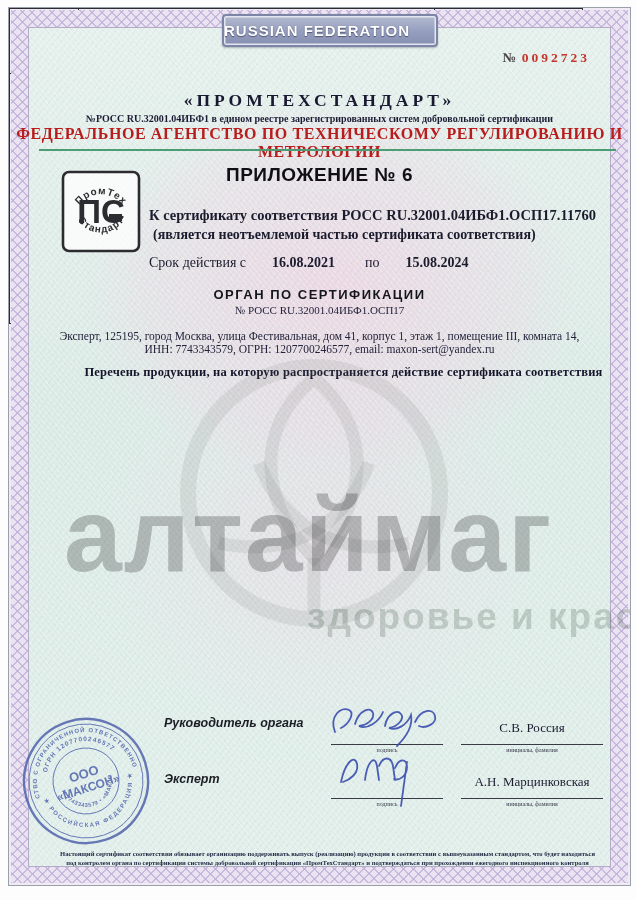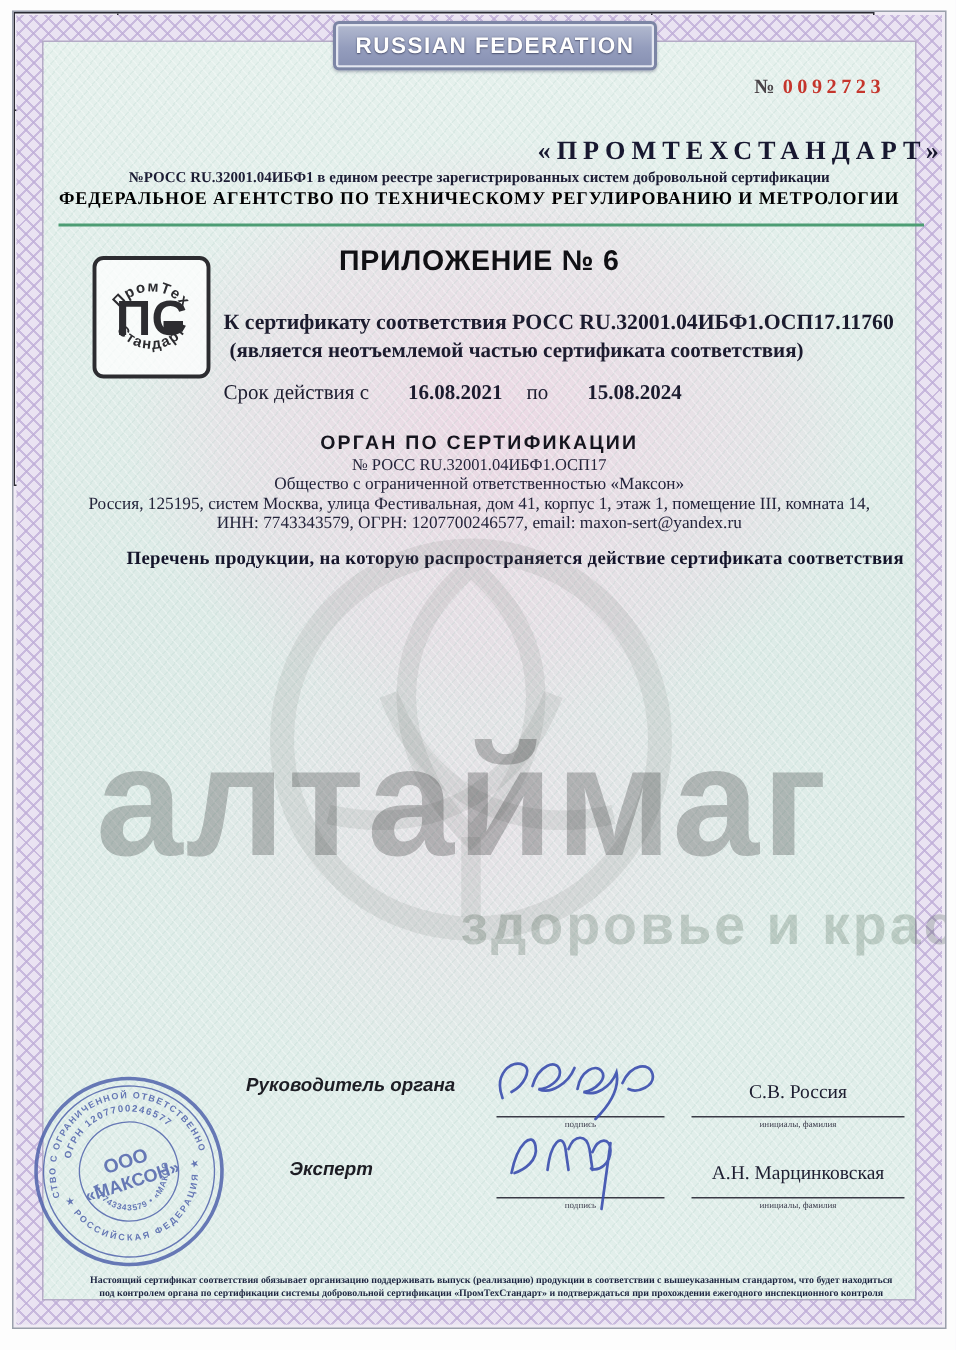--- a/index.html
+++ b/index.html
@@ -21,43 +21,43 @@
        repeating-linear-gradient(50deg, rgba(255,255,255,.28) 0 1px, transparent 1px 4px),
        repeating-linear-gradient(-50deg, rgba(170,205,195,.18) 0 1px, transparent 1px 5px);
       pointer-events:none;}
   .abs{position:absolute;}
   .ctr{left:0;right:0;text-align:center;}
 
   
   .banner{left:213px;top:6px;width:212px;height:29px;border:2px solid #7c85a5;border-radius:4px;
      background:linear-gradient(180deg,#b3bad0 0%,#949dbd 55%,#8790b2 100%);
      box-shadow:inset 0 0 0 1.5px #e3e6f0, 0 1px 2px rgba(60,60,90,.35);
-     display:flex;align-items:center;justify-content:center;z-index:6;}
+     display:flex;align-items:center;z-index:6;}
   .banner span{font-family:"Liberation Sans",sans-serif;font-weight:bold;font-size:15px;letter-spacing:1px;
      color:#ffffff;text-shadow:0 1px 1px rgba(50,55,85,.65), 0 0 1px rgba(50,55,85,.5);}
   .serial{top:42px;right:40px;font-size:13.5px;font-weight:bold;letter-spacing:1px;z-index:6;}
   .serial .pfx{color:#4a4448;}
   .serial .num{color:#c5352c;letter-spacing:3px;}
 
   .t1{top:60px;font-size:17.5px;font-weight:bold;letter-spacing:4px;color:#181830;}
-  .t2{top:82px;font-size:17.5px;font-weight:bold;letter-spacing:4px;color:#181830;text-align:right;}
+  .t2{top:82px;font-size:17.5px;font-weight:bold;letter-spacing:4px;color:#181830;}
   .t3{top:105px;font-size:10px;font-weight:bold;color:#1c1c34;}
-  .t4{top:117px;font-size:12px;font-weight:bold;letter-spacing:.6px;color:#000000;}
+  .t4{top:117px;font-size:16px;font-weight:bold;letter-spacing:.6px;color:#b91c1c;}
 
   .greenrule{left:30px;top:141px;width:577px;height:2px;background:#4d9d74;z-index:2;}
 
   
   .logo{left:52px;top:162px;width:80px;height:83px;z-index:3;}
 
   .annex-title{top:156px;font-family:"Liberation Sans",sans-serif;font-size:19px;font-weight:bold;color:#101014;letter-spacing:.5px;}
   .certref{left:140px;top:199px;width:470px;font-size:14.5px;font-weight:bold;color:#1b1b2e;}
   .certnote{left:144px;top:219px;width:470px;font-size:14px;font-weight:bold;color:#1b1b2e;}
   .validity{left:140px;top:247px;width:470px;font-size:14px;color:#1b1b2e;}
   .validity b{margin-left:26px;}
-  .validity .po{margin-left:16px;font-weight:normal;}
+  .validity .po{margin-left:30px;font-weight:normal;}
 
   .organ-title{top:279px;font-family:"Liberation Sans",sans-serif;font-size:13px;font-weight:bold;letter-spacing:1.5px;color:#15151e;}
   .organ-no{top:296px;font-size:11px;color:#23233a;}
   .organ-co{top:309px;font-size:11.5px;color:#23233a;}
   .organ-addr{top:322px;font-size:11.5px;color:#23233a;}
   .organ-req{top:335px;font-size:11.5px;color:#23233a;}
   .list-head{top:357px;font-size:12.5px;font-weight:bold;color:#14142a;letter-spacing:.2px;padding-left:48px;}
 
   
   .tbl{left:32px;top:378px;width:572px;height:314px;border:1.5px solid #2b2b33;display:flex;flex-direction:column;z-index:2;}
@@ -68,21 +68,21 @@
   .c1{width:64px;} .c2{width:362px;} .c3{width:146px;border-right:none;}
   .hr-row{height:66px;border-bottom:1.5px solid #2b2b33;}
   .bd-row{flex:1;}
   .td.c1{text-align:center;word-break:break-all;padding-top:2px;}
   .td.c2{padding-left:4px;padding-right:2px;}
   .td.c3{text-align:center;padding-top:2px;}
   .product-line{white-space:normal;}
 
   
   .sig-label{left:155px;font-family:"Liberation Sans",sans-serif;font-size:12.5px;font-weight:bold;color:#1d1d24;z-index:3;font-style:italic;}
-  .lbl-head{top:708px;} .lbl-exp{top:764px;margin-left:29px;}
+  .lbl-head{top:708px;} .lbl-exp{top:764px;}
   .sigline{position:absolute;border-bottom:1px solid #3a3a46;z-index:3;}
   .sl1{left:322px;top:712px;width:112px;height:24px;}
   .sl2{left:322px;top:766px;width:112px;height:24px;}
   .nl1{left:452px;top:712px;width:142px;height:24px;text-align:center;font-size:13px;color:#1d1d30;}
   .nl2{left:452px;top:766px;width:142px;height:24px;text-align:center;font-size:13px;color:#1d1d30;}
   .cap{position:absolute;font-size:6px;color:#3c3c4c;text-align:center;z-index:3;}
   .cap1{left:322px;top:739px;width:112px;} .cap2{left:452px;top:739px;width:142px;}
   .cap3{left:322px;top:793px;width:112px;} .cap4{left:452px;top:793px;width:142px;}
   .sigscript{position:absolute;z-index:4;}
   .sg1{left:318px;top:692px;} .sg2{left:322px;top:740px;}
@@ -151,22 +151,21 @@
 
     <div class="abs ctr annex-title">ПРИЛОЖЕНИЕ № 6</div>
     <div class="abs certref">К сертификату соответствия РОСС RU.32001.04ИБФ1.ОСП17.11760</div>
     <div class="abs certnote">(является неотъемлемой частью сертификата соответствия)</div>
     <div class="abs validity">
       <span>Срок действия с</span><b>16.08.2021</b><span class="po">по</span><b>15.08.2024</b>
     </div>
 
     <div class="abs ctr organ-title">ОРГАН ПО СЕРТИФИКАЦИИ</div>
     <div class="abs ctr organ-no">№ РОСС RU.32001.04ИБФ1.ОСП17</div>
-    <div class="abs ctr organ-co">Общество с ограниченной ответственностью «Максон»</div>
-    <div class="abs ctr organ-addr">Россия, 125195, систем Москва, улица Фестивальная, дом 41, корпус 1, этаж 1, помещение III, комната 14,</div>
+    <div class="abs ctr organ-addr">Эксперт, 125195, город Москва, улица Фестивальная, дом 41, корпус 1, этаж 1, помещение III, комната 14,</div>
     <div class="abs ctr organ-req">ИНН: 7743343579, ОГРН: 1207700246577, email: maxon-sert@yandex.ru</div>
     <div class="abs ctr list-head">Перечень продукции, на которую распространяется действие сертификата соответствия</div>
 
     <div class="tbl">
       <div class="tr hr-row">
         <div class="th c1">код ОК/код ТН ВЭД</div>
         <div class="th c2">Наименование и обозначение продукции</div>
         <div class="th c3">Обозначение документации, по которой выпускается продукция (стандарт)</div>
       </div>
       <div class="tr bd-row">

